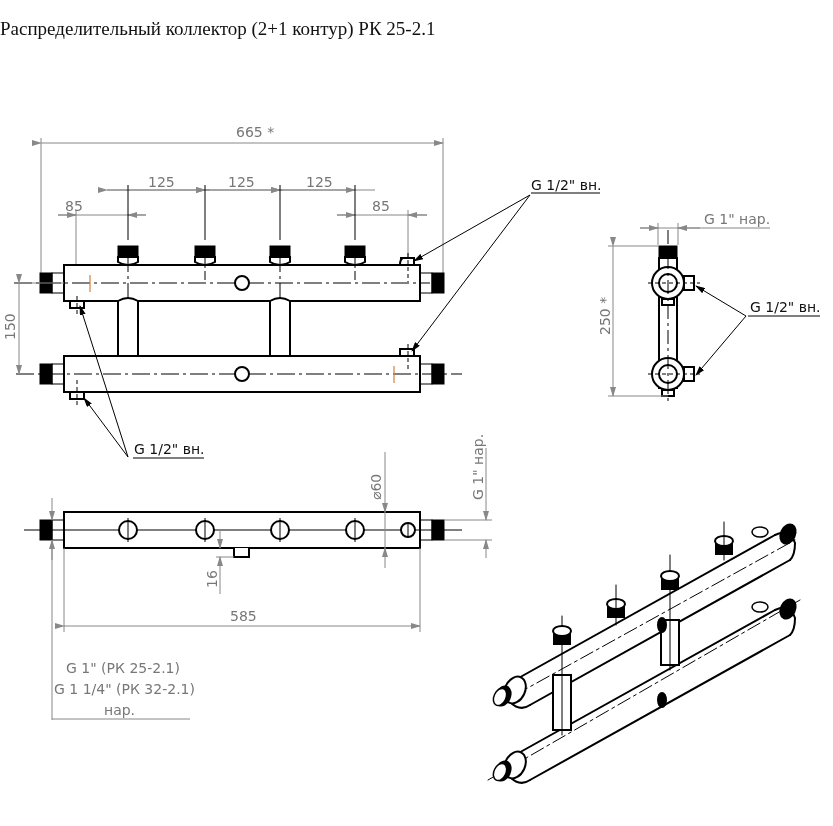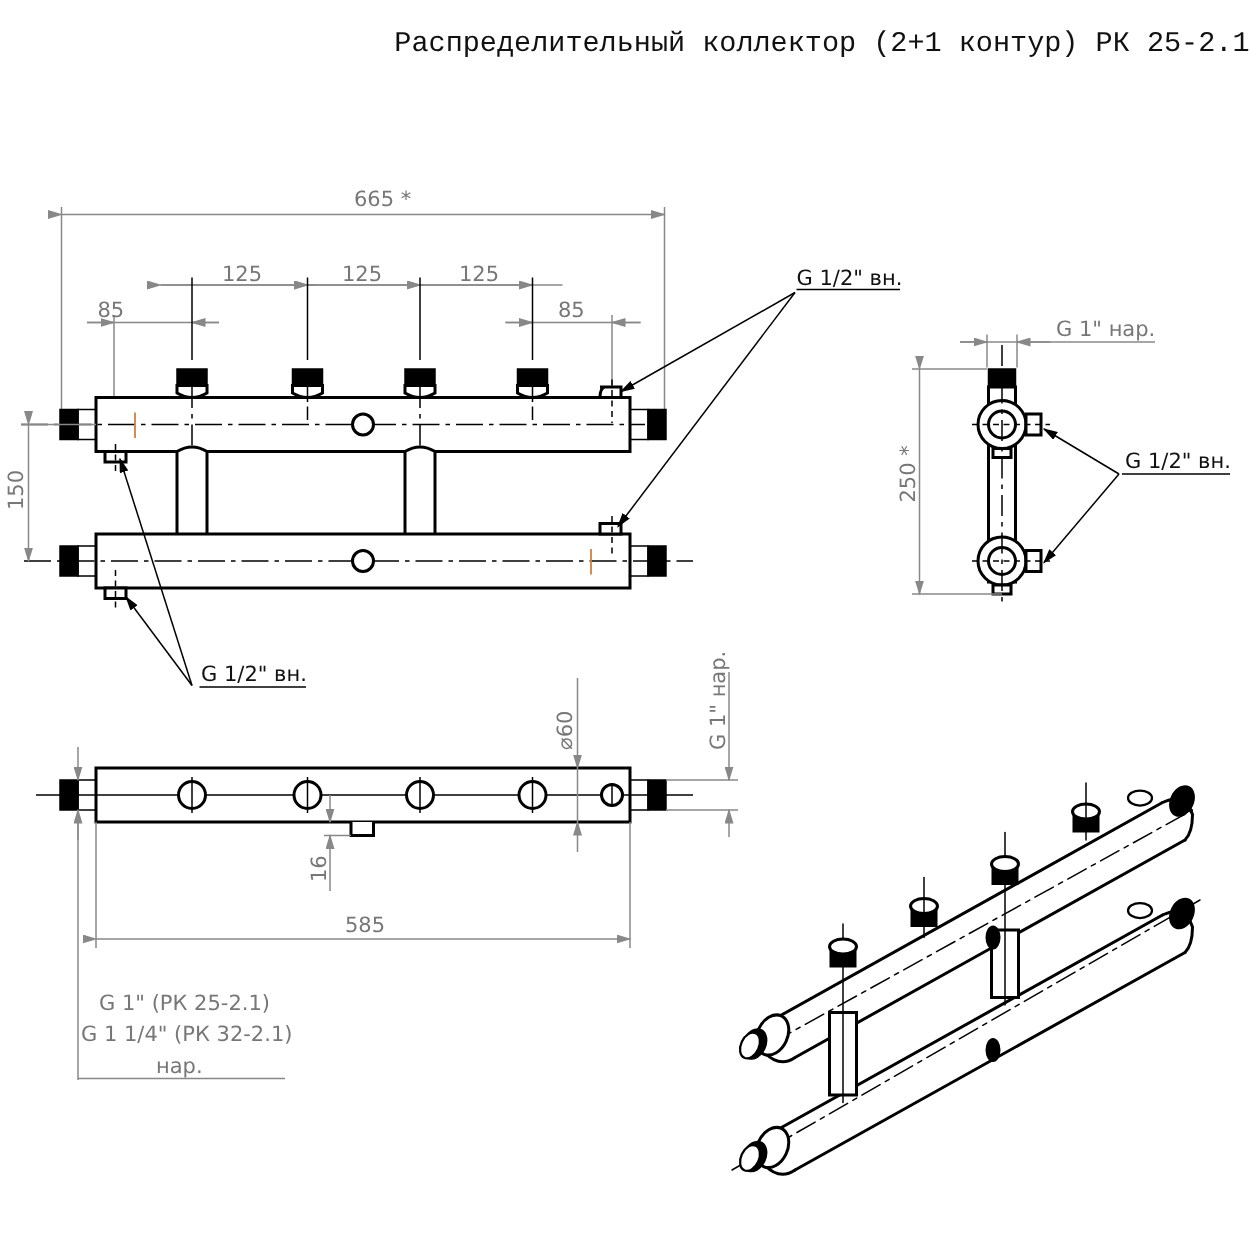--- a/index.html
+++ b/index.html
@@ -1,17 +1,17 @@
 <!DOCTYPE html>
 <html><head>
 <meta charset="utf-8">
 <style>
   html, body { margin: 0; padding: 0; background: #ffffff; }
   body { width: 833px; height: 826px; position: relative; overflow: hidden; font-family: "DejaVu Sans", sans-serif; }
-  #title { position: absolute; left: 0; width: 833px; top: 18px; text-align: right; font-family: Liberation Mono, monospace; font-size: 19px; color: #111; }
+  #title { position: absolute; left: 0; width: 833px; top: 18px; text-align: left; font-family: Liberation Serif, serif; font-size: 19px; color: #111; }
   svg { position: absolute; left: 0; top: 0; }
   .dim-text { font-family: "DejaVu Sans", sans-serif; font-size: 14px; fill: #777; }
   .lbl-text { font-family: "DejaVu Sans", sans-serif; font-size: 14px; fill: #111; }
   .part { stroke: #000; stroke-width: 2; fill: #fff; }
   .thin { stroke: #000; stroke-width: 1; fill: none; }
   .dim { stroke: #888; stroke-width: 1; fill: none; }
   .axis { stroke: #000; stroke-width: 1; fill: none; stroke-dasharray: 18 4 3 4; }
   .blk { fill: #000; stroke: #000; stroke-width: 1; }
   .mark { stroke: #d08040; stroke-width: 1.2; }
 </style>

